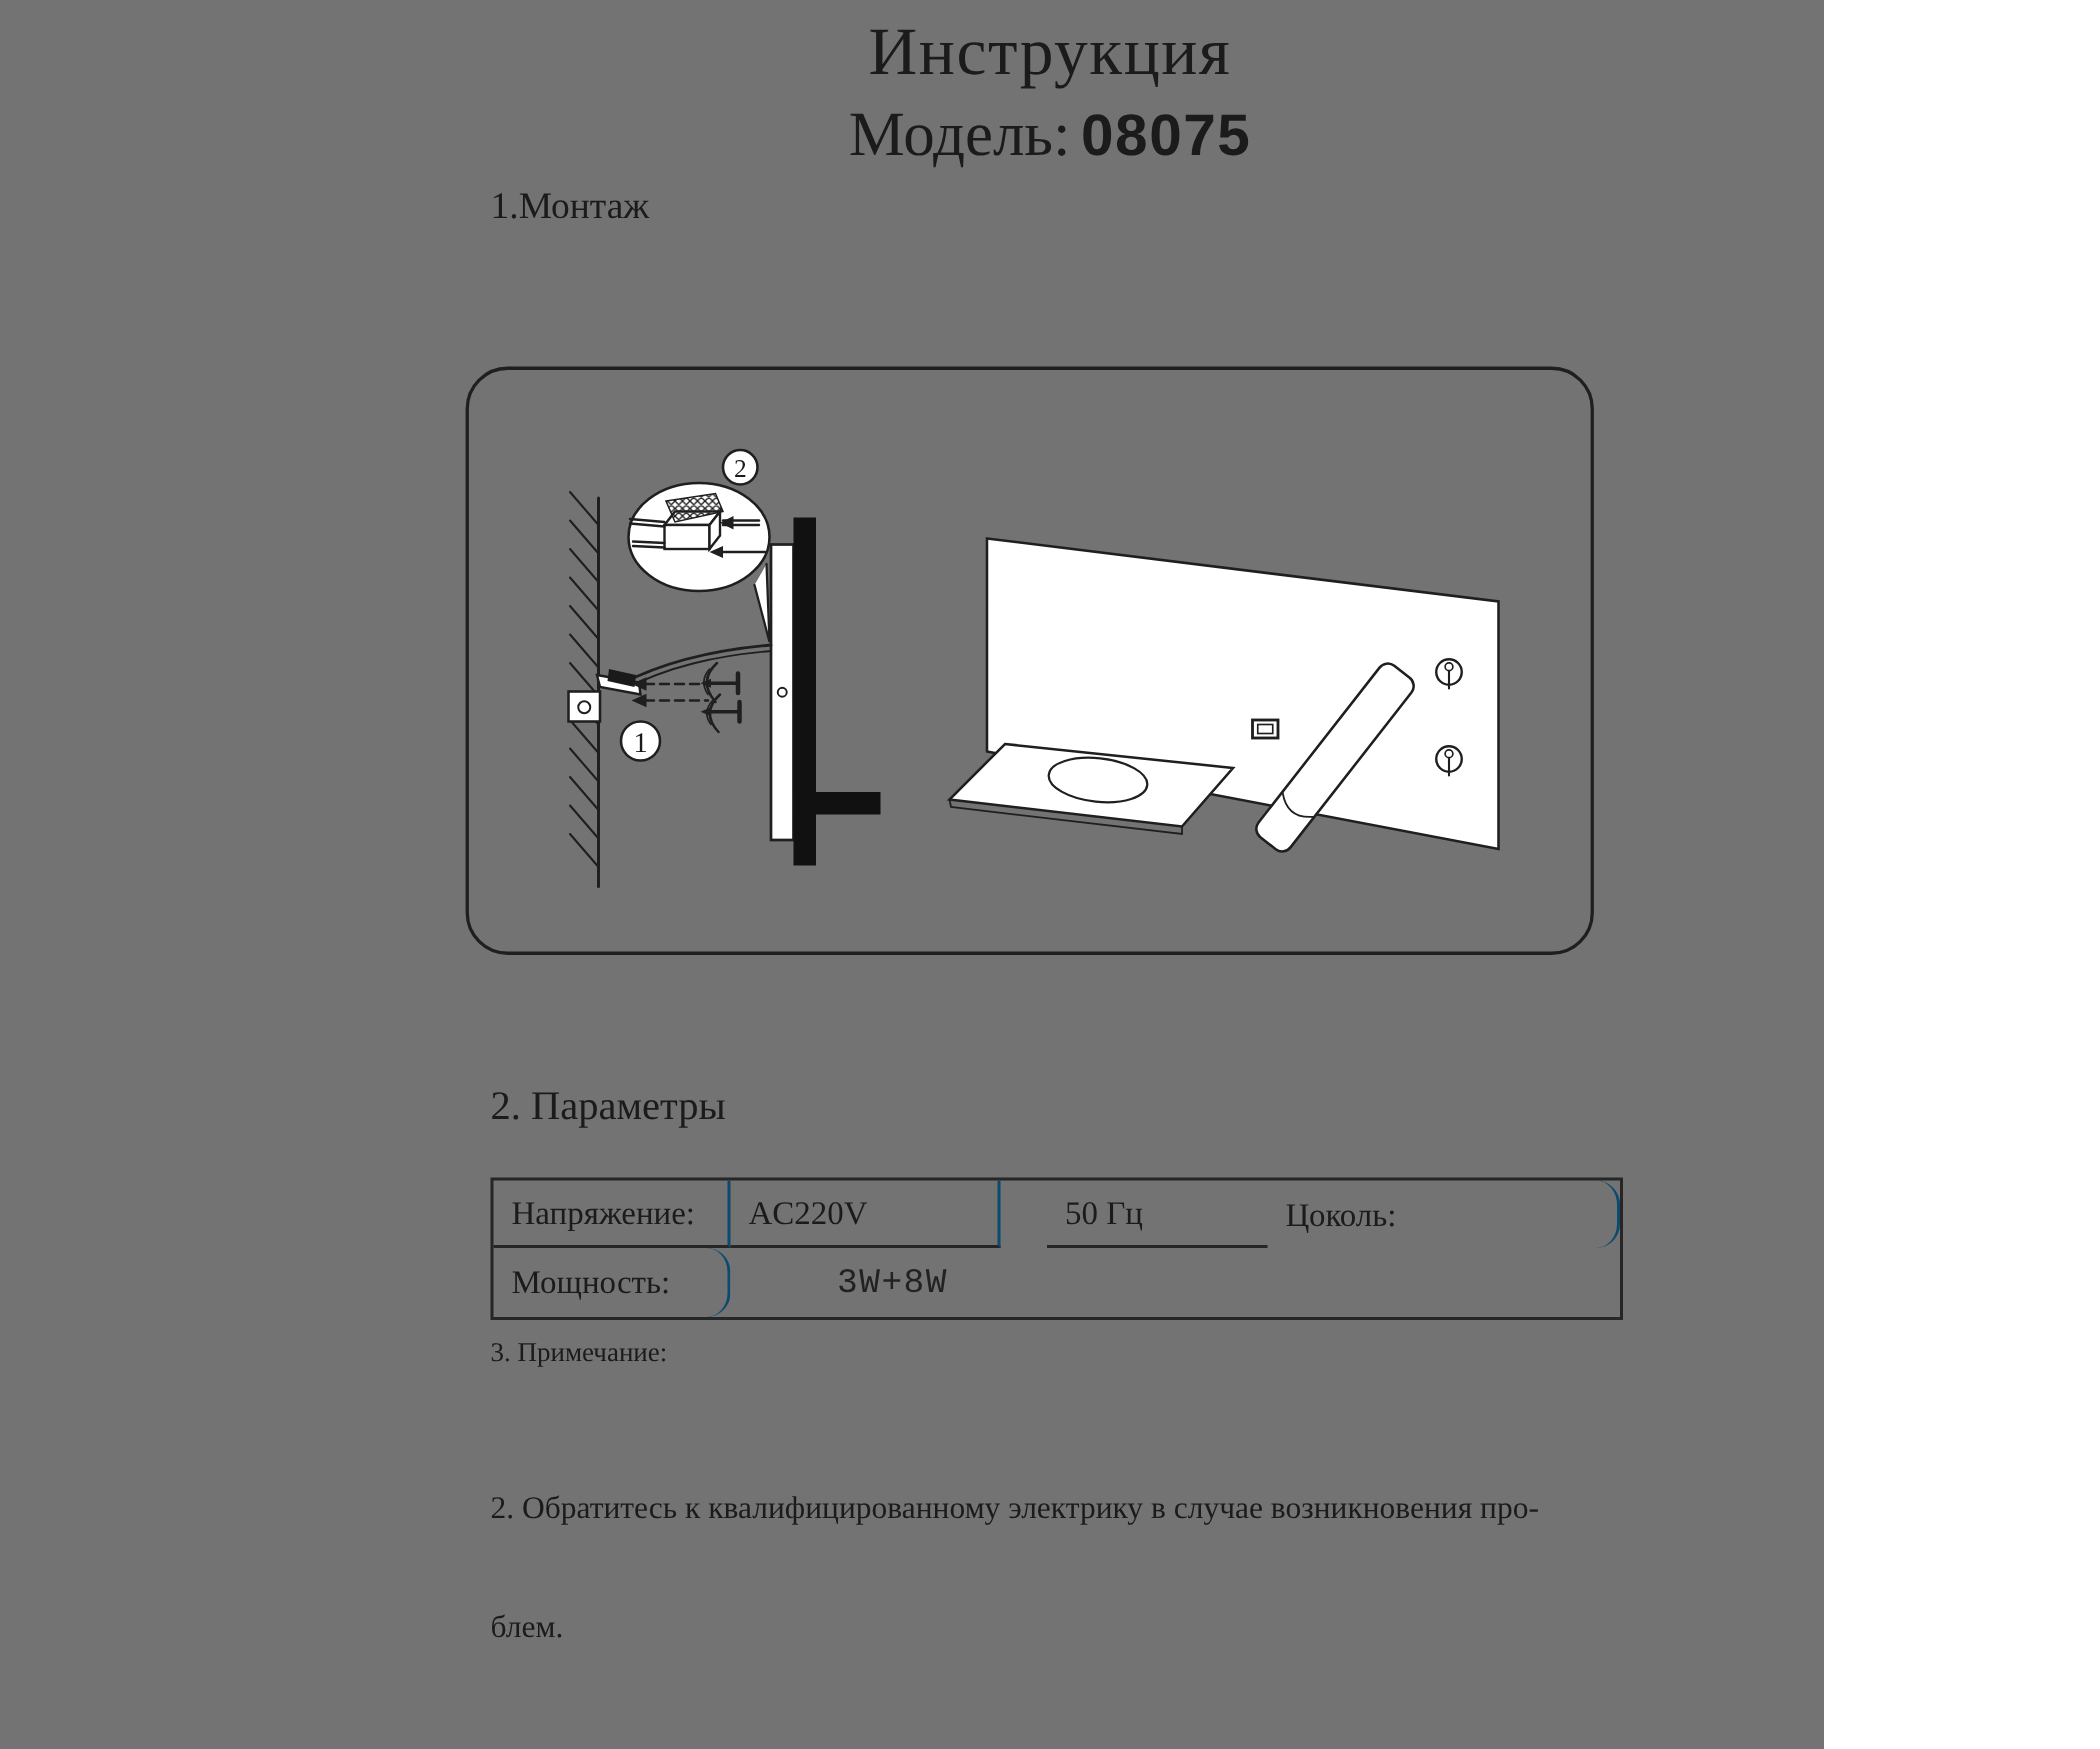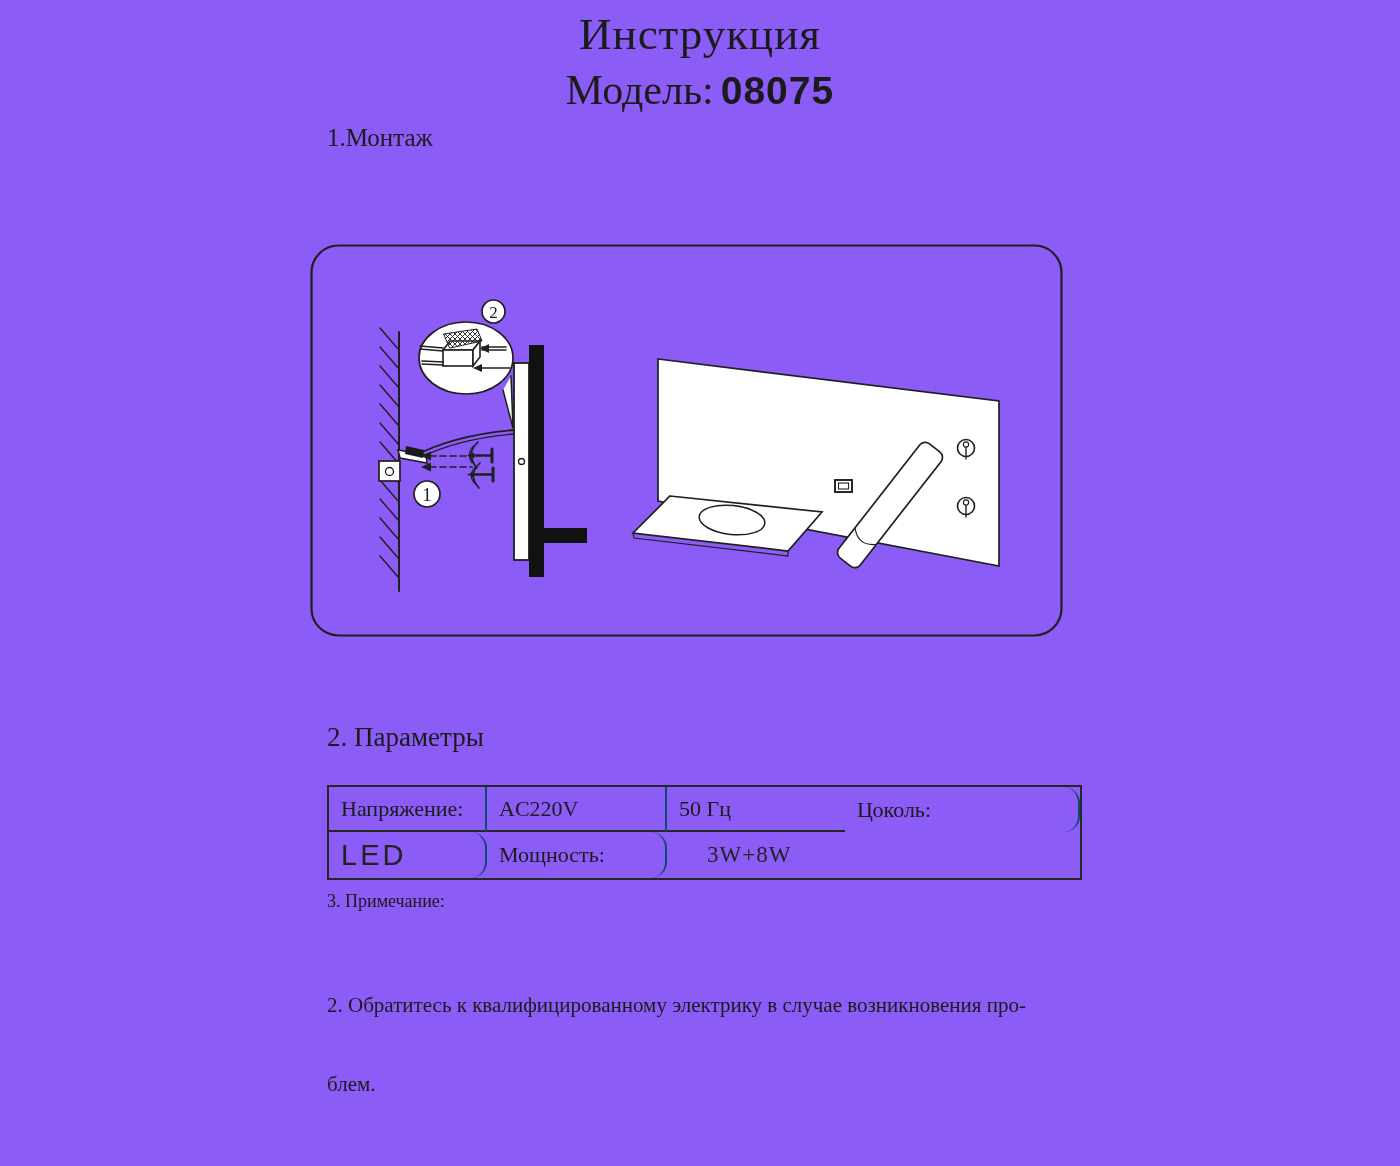--- a/index.html
+++ b/index.html
@@ -1,35 +1,35 @@
 <!DOCTYPE html>
 <html><head>
 <meta charset="utf-8">
 <style>
   html,body{margin:0;padding:0;background:#ffffff;}
-  .page{position:relative;width:1400px;height:1166px;background:#8b5cf6;
+  .page{position:relative;width:1216px;height:1166px;background:#737373;
         color:#1b1b1b;font-family:"Liberation Serif",serif;overflow:hidden;}
   .abs{position:absolute;}
   .doc-title{top:8px;left:0;width:1400px;text-align:center;font-size:45px;letter-spacing:1px;}
   .model-line{top:66px;left:0;width:1400px;text-align:center;}
   .model-label{font-size:42px;}
   .model-value{font-size:39px;font-family:"Liberation Sans",sans-serif;margin-left:7px;letter-spacing:1px;font-weight:bold;}
   .sec-h1{left:327px;top:124px;font-size:25px;}
   .sec-h2{left:327px;top:722px;font-size:27px;}
   .sec-h3{left:327px;top:891px;font-size:18px;}
   .diagram-wrap{left:310px;top:244px;width:753px;height:393px;}
   
   .params{left:327px;top:785px;border:2px solid #262626;display:grid;
           grid-template-columns:158px 180px 178px 235px;grid-template-rows:45px 46px;}
   .cell{border-right:2px solid #0c4a6e;border-bottom:2px solid #262626;
         display:flex;align-items:center;padding-left:12px;font-size:22px;box-sizing:border-box;}
-  .cell.last-col{border-right:none;}
+  .cell.last-col{border-right:none;margin-left:31px;}
   .cell.last-row{border-bottom:none;border-radius:16px;}
   .val-led{font-family:"Liberation Sans",sans-serif;font-size:29px;letter-spacing:3px;color:#222;}
-  .val-power{font-family:Liberation Serif, serif;font-size:23px;letter-spacing:1px;color:#222;padding-left:40px;}
+  .val-power{font-family:Liberation Mono, monospace;font-size:23px;letter-spacing:1px;color:#222;padding-left:40px;}
   
   .notes{left:327px;top:940px;width:800px;font-size:21px;line-height:26.2px;white-space:pre-wrap;}
   svg{display:block;}
 </style>
 </head>
 <body>
 
 <div class="page">
 
   <div class="abs doc-title">Инструкция</div>
@@ -165,21 +165,20 @@
     </svg>
   </div>
 
   <div class="abs sec-h2">2. Параметры</div>
 
   <div class="abs params">
     <div class="cell">Напряжение:</div>
     <div class="cell">AC220V</div>
     <div class="cell last-col">50 Гц</div>
     <div class="cell last-row">Цоколь:</div>
-    <div class="cell last-row val-led">LED</div>
     <div class="cell last-row">Мощность:</div>
     <div class="cell last-row last-col val-power">3W+8W</div>
   </div>
 
   <div class="abs sec-h3">3. Примечание:</div>
 
   <div class="abs notes">
     <div>2. Обратитесь к квалифицированному электрику в случае возникновения про-</div>
     <div>блем.</div>
     

